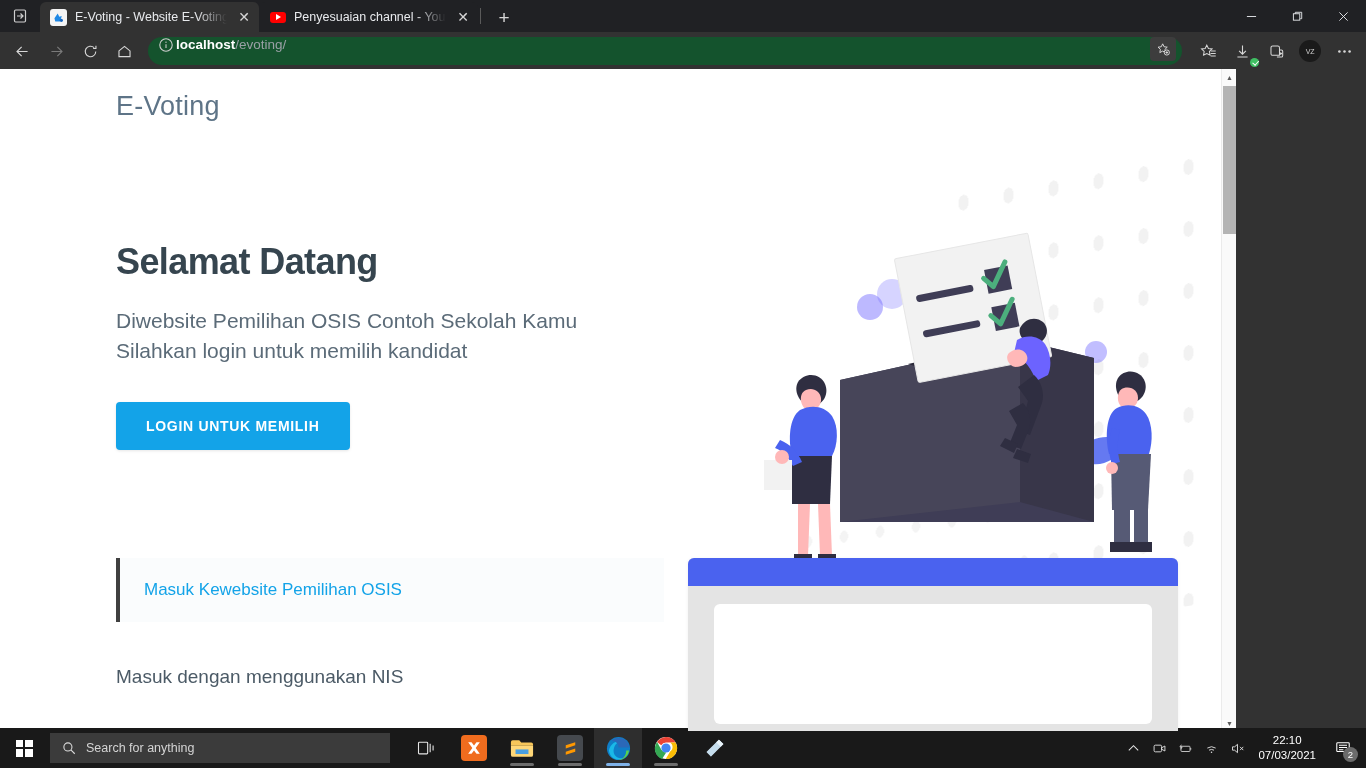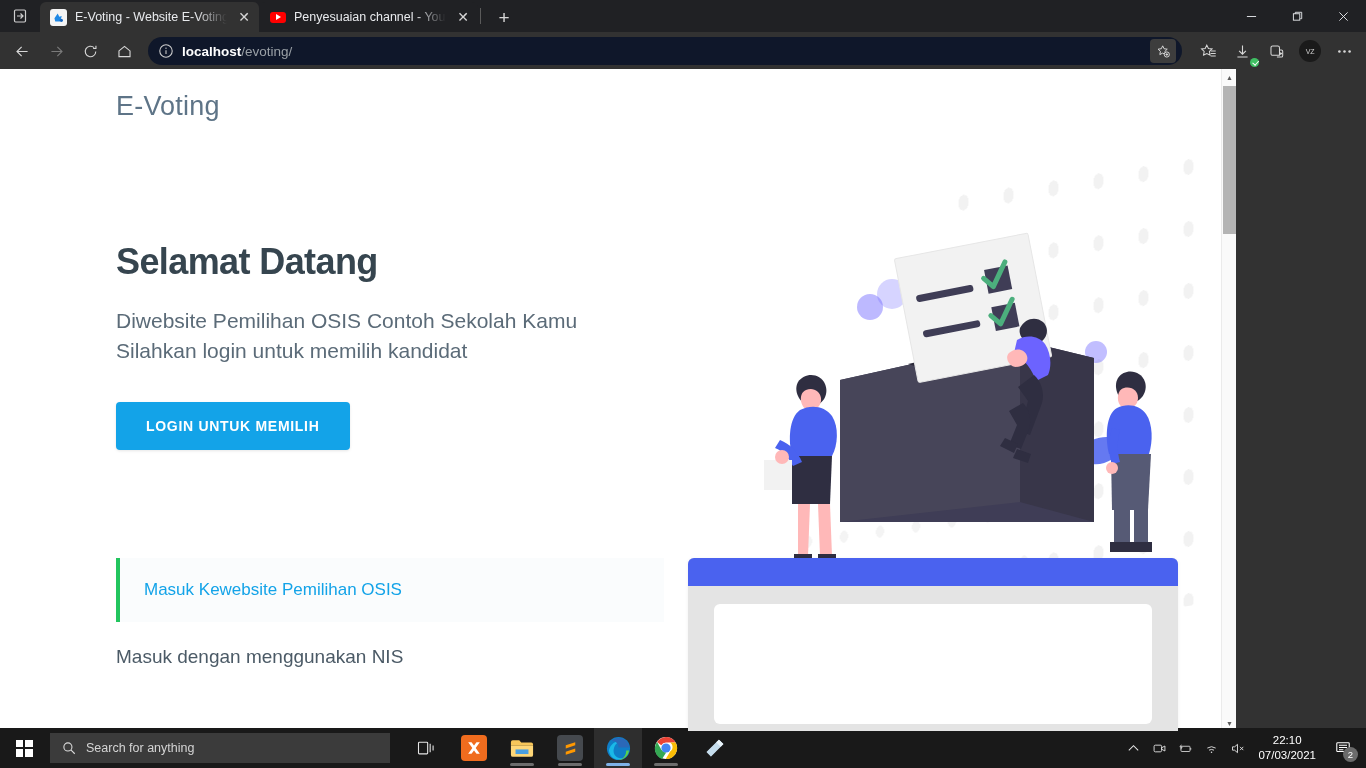--- a/index.html
+++ b/index.html
@@ -76,23 +76,23 @@
     display: flex; align-items: center; padding: 0 6px; gap: 2px;
   }
   .tb-btn {
     width: 32px; height: 30px; border-radius: 4px;
     display: flex; align-items: center; justify-content: center;
     color: #d8d8d8; flex: 0 0 auto;
   }
   .tb-btn svg { width: 17px; height: 17px; }
   .tb-btn.dim { color: #7a7a7a; }
   .omnibox {
-    flex: 1 1 auto; height: 28px; background: #0f172a; border-radius: 14px;
-    display: flex; align-items: center; padding: 0 10px; margin: 0 8px 0 6px;
-    gap: 8px; position: relative;
+    flex: 1 1 auto; height: 28px; background: #14532d; border-radius: 14px;
+    display: flex; padding: 0 10px; margin: 0 8px 0 6px;
+    gap: 2px; position: relative;
   }
   .omnibox .info-ico { width: 16px; height: 16px; color: #cfcfcf; flex: 0 0 auto; }
   .url { font-size: 13.5px; color: #9aa0a6; white-space: nowrap; }
   .url b { color: #ffffff; font-weight: 600; }
   .omni-right { position: absolute; right: 6px; display: flex; align-items: center; }
   .fav-add {
     width: 26px; height: 24px; border-radius: 4px; background: #3d3d3d;
     display: flex; align-items: center; justify-content: center; color: #e0e0e0;
   }
   .fav-add svg { width: 15px; height: 15px; }
@@ -159,25 +159,25 @@
     padding: 16px 30px; border-radius: 4px; border: none;
     text-decoration: none; cursor: pointer;
     box-shadow: 0 1px 3px rgba(0,0,0,.10);
   }
   .hero-art { position: absolute; left: 762px; top: 110px; width: 420px; height: 400px; }
   .hero-art svg { width: 100%; height: 100%; overflow: visible; }
 
   .lower { position: relative; display: flex; padding: 0 0 0 116px; margin-top: 108px; gap: 24px; z-index: 2;}
   .info-col { width: 548px; }
   .alert-info {
-    border-left: 4px solid #22c55e; background: #fafcfd;
+    border-left: 4px solid #404040; background: #fafcfd;
     padding: 22px 24px; color: #13a3e8; font-size: 17px;
   }
   .info-sub {
-    margin-top: 24px; font-size: 19px; color: #4b5a66;
+    margin-top: 44px; font-size: 19px; color: #4b5a66;
   }
   .login-card {
     width: 490px; border-radius: 6px; overflow: hidden;
     background: #e4e4e4; box-shadow: 0 1px 4px rgba(0,0,0,.06);
   }
   .card-head { height: 28px; background: #4a62ef; }
   .card-body { padding: 18px 26px 30px; }
   .card-inner {
     background: #fff; border-radius: 6px; height: 120px;
   }

